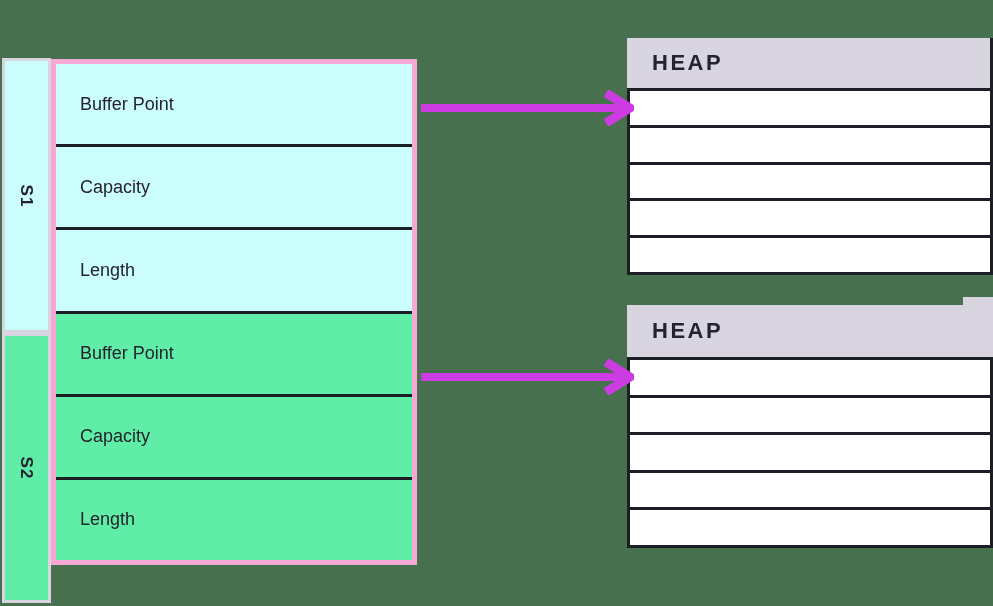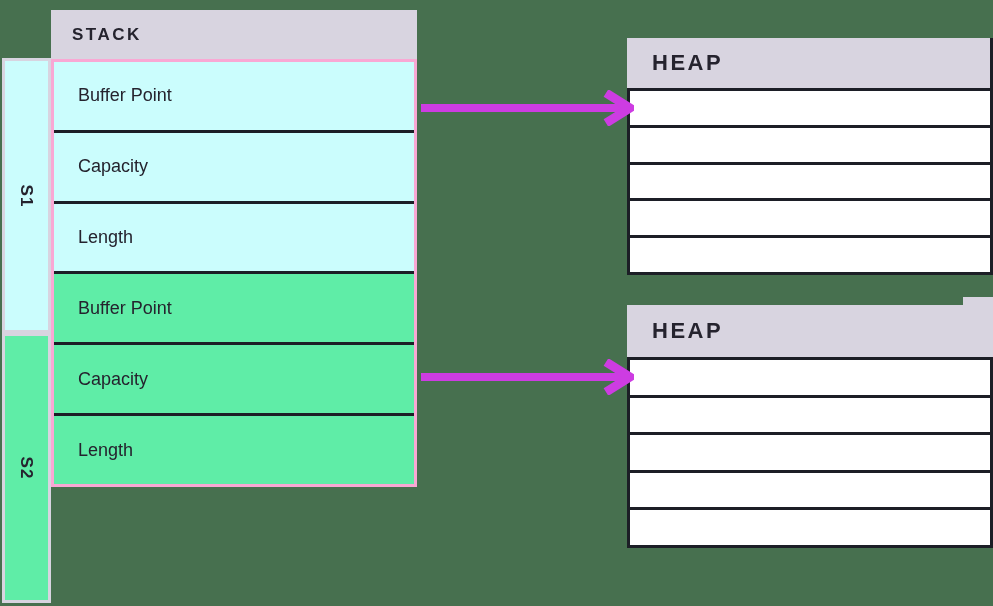--- a/index.html
+++ b/index.html
@@ -25,22 +25,22 @@
     display: flex; align-items: center;
     padding-left: 21px;
     box-sizing: border-box;
     font-weight: bold;
     font-size: 17px;
     letter-spacing: 2.5px;
   }
   .stack-table {
     position: absolute;
     left: 51px; top: 59px;
-    width: 366px; height: 428px;
-    border: 3px solid #f9a8d4;
+    width: 366px; height: 506px;
+    border: 5px solid #f9a8d4;
     box-sizing: border-box;
     display: flex; flex-direction: column;
     z-index: 2;
   }
   .srow {
     flex: 1;
     display: flex; align-items: center;
     padding-left: 24px;
     border-bottom: 3px solid #1c1e26;
     font-size: 18px;
@@ -121,23 +121,20 @@
     z-index: 3;
   }
   .arrow.a1 { top: 90px; }
   .arrow.a2 { top: 359px; }
 </style>
 </head>
 <body>
 
 <div class="canvas">
 
-  <div class="stack-header">
-    <span>STACK</span>
-  </div>
 
   <div class="side-label s1">
     <span class="vtext">S1</span>
   </div>
   <div class="side-label s2">
     <span class="vtext">S2</span>
   </div>
 
   <div class="stack-table">
     <div class="srow cyan">

